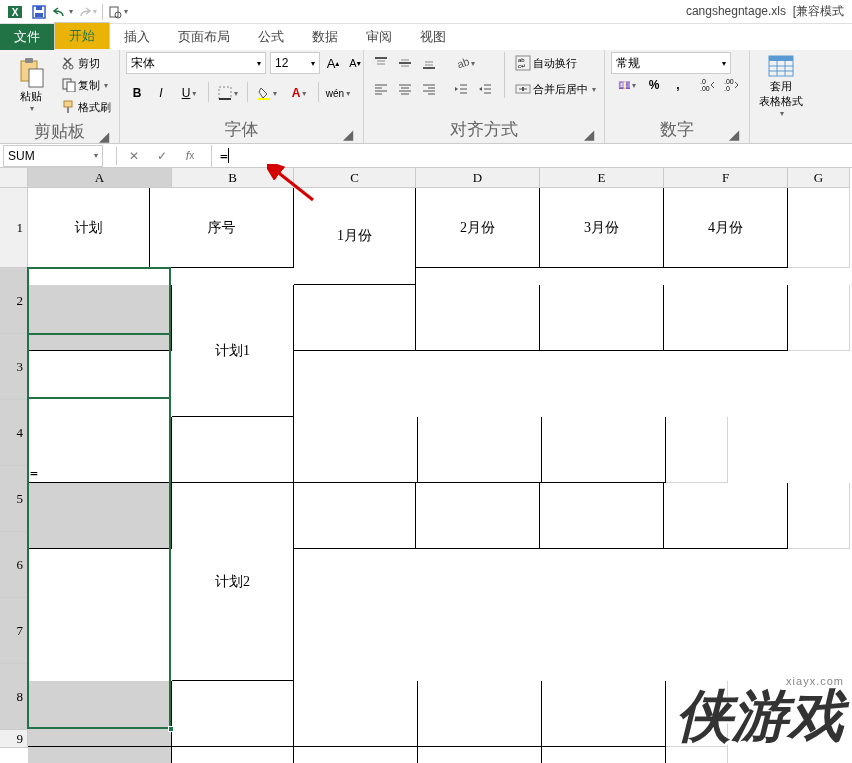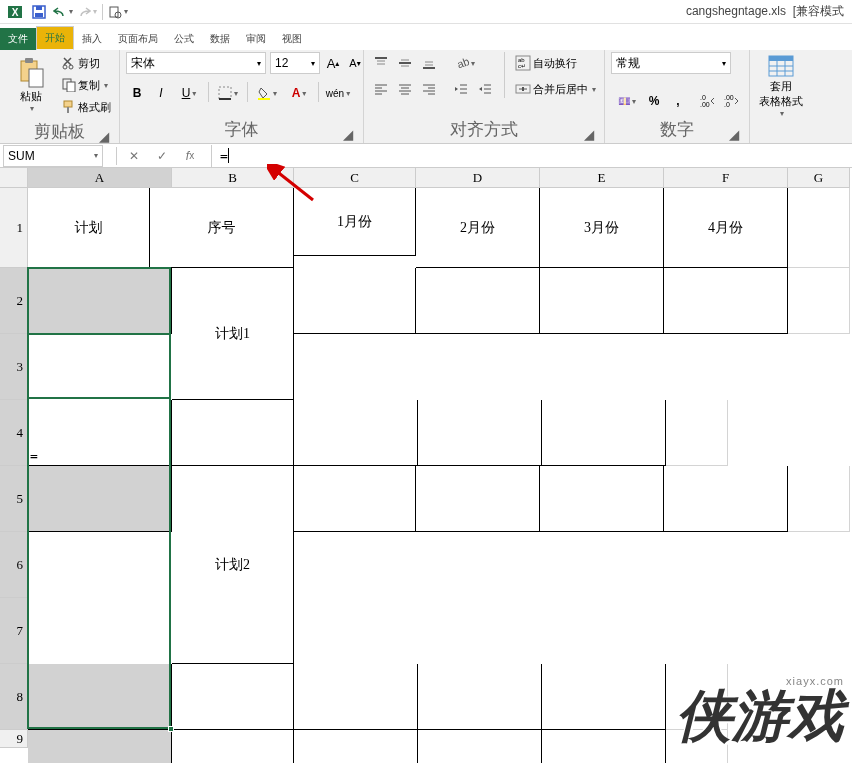--- a/index.html
+++ b/index.html
@@ -2,21 +2,21 @@
 <html><head>
 <meta charset="utf-8">
 <style>
 * { box-sizing: border-box; margin: 0; padding: 0; }
 body { font-family: "Microsoft YaHei", SimSun, sans-serif; font-size: 12px; background: #fff; overflow: hidden; width: 852px; height: 763px; position: relative; }
 .qat { height: 24px; background: #fff; display: flex; align-items: center; padding: 0 4px; gap: 2px; border-bottom: 1px solid #e1e1e1; }
 .qat-btn { width: 22px; height: 22px; display: flex; align-items: center; justify-content: center; cursor: pointer; }
 .qat-sep { width: 1px; height: 16px; background: #ccc; margin: 0 2px; }
 .title-area { margin-left: auto; color: #444; font-size: 12px; padding-right: 4px; }
 .tabs { height: 26px; display: flex; align-items: flex-end; background: #fff; }
-.tab { padding: 4px 8px; font-size: 10px; color: #444; cursor: pointer; }
+.tab { padding: 4px 14px; font-size: 13px; color: #444; cursor: pointer; }
 .tab-file { background: #217346; color: #fff; }
 .tab-active { color: #217346; border: 1px solid #ccc; border-bottom: 1px solid #f1f1f1; background: #eab308; }
 .ribbon { height: 94px; background: #f1f1f1; border-bottom: 1px solid #ccc; display: flex; }
 .group { border-right: 1px solid #d4d4d4; padding: 2px 6px 0; display: flex; flex-direction: column; position: relative; }
 .group-content { flex: 1; display: flex; align-items: flex-start; gap: 4px; }
 .group-label { text-align: center; font-size: 17px; color: #666; padding: 2px 0; position: relative; font-family: Liberation Mono, monospace; }
 .dlg-launcher { position: absolute; right: 2px; bottom: 2px; width: 14px; height: 14px; cursor: pointer; display: flex; align-items: center; justify-content: center; }
 .big-btn { display: flex; flex-direction: column; align-items: center; justify-content: center; width: 50px; height: 66px; cursor: pointer; font-size: 11px; text-align: center; }
 .small-row { display: flex; align-items: center; gap: 2px; height: 22px; padding: 0 2px; cursor: pointer; font-size: 11px; }
 .col-stack { display: flex; flex-direction: column; }
@@ -291,21 +291,21 @@
               <path d="M4 8 L7 8 M12 8 L9 8 M7 6 L9 8 L7 10 M9 6 L7 8 L9 10" stroke="#555" fill="none"></path>
             </svg>
             <span>合并后居中</span>
           </div>
       </div>
     </div>
     <div class="group-label"><span>对齐方式</span><div class="dlg-launcher">◢</div></div>
   </div>
 
   <div class="group">
-    <div class="group-content" style="flex-direction:column;gap:16px">
+    <div class="group-content" style="flex-direction:column;gap:0">
       <div class="font-select" style="width:120px">
           <span>常规</span>
           <span style="font-size:8px">▾</span>
         </div>
       <div class="btn-row">
         <div class="icon-btn icon-btn-w dd">
             <svg width="14" height="14">
               <text x="2" y="11" font-size="11">💷</text>
             </svg>
           </div>
@@ -396,21 +396,21 @@
         <div class="row-h row-h-sel" style="height: 66px;">5</div>
         <div class="row-h row-h-sel" style="height: 66px;">6</div>
         <div class="row-h row-h-sel" style="height: 66px;">7</div>
         <div class="row-h row-h-sel" style="height: 66px;">8</div>
         <div class="row-h" style="height: 18px;">9</div>
       </div>
     <div class="grid-cells" id="grid-cells">
         <div class="g-row">
           <div class="cell cell-data" style="width: 122px; height: 80px;">计划</div>
           <div class="cell cell-data" style="width: 144px; height: 80px;">序号</div>
-          <div class="cell cell-data" style="width: 122px; height: 68px;">1月份</div>
+          <div class="cell cell-data" style="width: 122px; height: 97px;">1月份</div>
           <div class="cell cell-data" style="width: 124px; height: 80px;">2月份</div>
           <div class="cell cell-data" style="width: 124px; height: 80px;">3月份</div>
           <div class="cell cell-data" style="width: 124px; height: 80px;">4月份</div>
           <div class="cell" style="width: 62px; height: 80px;"></div>
         </div>
         <div class="g-row">
           <div class="cell cell-data cell-selected" style="width: 144px; height: 66px;"></div>
           <div class="cell cell-data" style="width: 122px; height: 132px;">计划1</div>
           <div class="cell cell-data" style="width: 122px; height: 66px;"></div>
           <div class="cell cell-data" style="width: 124px; height: 66px;"></div>

